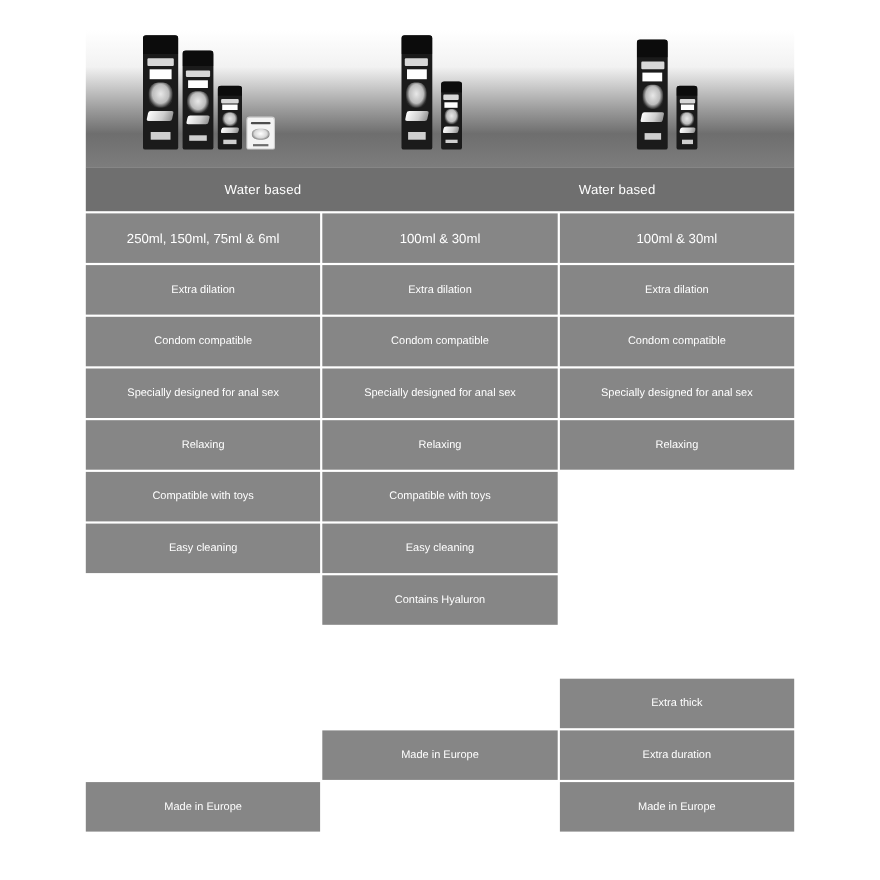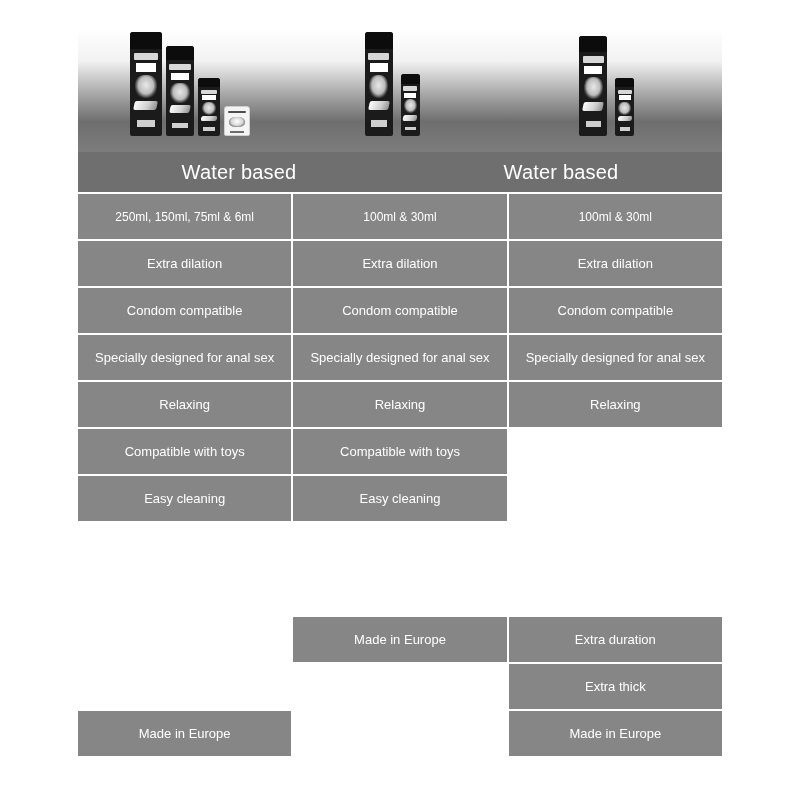--- a/index.html
+++ b/index.html
@@ -127,21 +127,21 @@
     height: 40px;
     display: flex;
     background: #6f6f6f;
   }
   .header-cell {
     flex: 1 1 0;
     display: flex;
     align-items: center;
     justify-content: center;
     color: #ffffff;
-    font-size: 20px;
+    font-size: 12px;
     letter-spacing: .2px;
   }
 
   
   .grid {
     position: absolute;
     left: 78px;
     top: 194px;
     width: 644px;
     display: flex;
@@ -150,21 +150,21 @@
   .col {
     flex: 1 1 0;
     display: flex;
     flex-direction: column;
     gap: 2px;
   }
   .cell {
     height: 45px;
     background: #868686;
     color: #ffffff;
-    font-size: 13px;
+    font-size: 10px;
     display: flex;
     align-items: center;
     justify-content: center;
     text-align: center;
     padding: 0 6px;
     box-sizing: border-box;
   }
   .cell.empty {
     background: transparent;
   }
@@ -276,35 +276,36 @@
     </div>
 
     <div class="col">
       <div class="cell size">100ml &amp; 30ml</div>
       <div class="cell">Extra dilation</div>
       <div class="cell">Condom compatible</div>
       <div class="cell">Specially designed for anal sex</div>
       <div class="cell">Relaxing</div>
       <div class="cell">Compatible with toys</div>
       <div class="cell">Easy cleaning</div>
+      <div class="cell">Contains Hyaluron</div>
       <div class="cell empty"></div>
       <div class="cell empty"></div>
       <div class="cell">Made in Europe</div>
     </div>
 
     <div class="col">
       <div class="cell size">100ml &amp;  30ml</div>
       <div class="cell">Extra dilation</div>
       <div class="cell">Condom compatible</div>
       <div class="cell">Specially designed for anal sex</div>
       <div class="cell">Relaxing</div>
       <div class="cell empty"></div>
       <div class="cell empty"></div>
       <div class="cell empty"></div>
       <div class="cell empty"></div>
+      <div class="cell">Extra thick</div>
       <div class="cell">Extra duration</div>
-      <div class="cell">Extra thick</div>
       <div class="cell">Made in Europe</div>
     </div>
 
   </div>
 
 </div>
 
 </body></html>

